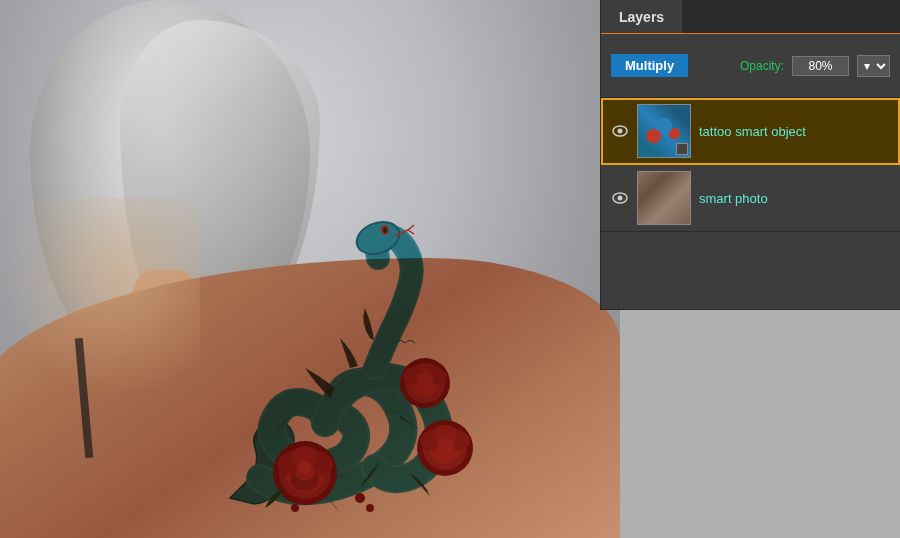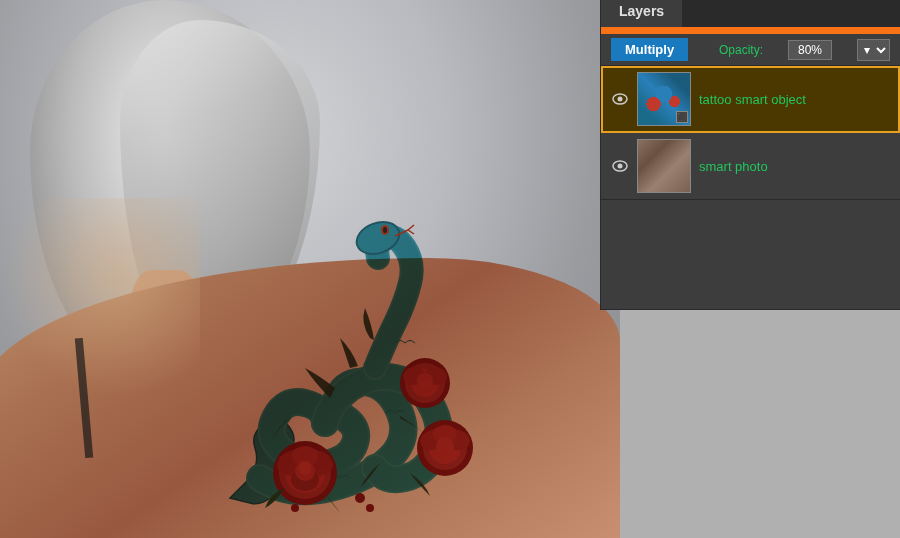--- a/index.html
+++ b/index.html
@@ -47,29 +47,29 @@
       position: relative;
       top: 0;
       cursor: pointer;
     }
 
     .layers-tab-bar {
       background: #2a2a2a;
       height: 34px;
       display: flex;
       align-items: flex-end;
-      border-bottom: 7px solid #f97316;
+      border-bottom: 1px solid #f97316;
     }
 
     
     .blend-row {
       display: flex;
       align-items: center;
-      padding: 4px 10px;
-      gap: 25px;
+      padding: 20px 10px;
+      gap: 8px;
       background: #3d3d3d;
       border-bottom: 1px solid #2a2a2a;
     }
 
     .blend-mode-btn {
       background: #1a7abf;
       color: #fff;
       border: none;
       padding: 4px 14px;
       font-size: 13px;
@@ -81,21 +81,21 @@
     .opacity-label {
       color: #22c55e;
       font-size: 12px;
       margin-left: auto;
     }
 
     .opacity-input {
       background: #555;
       color: #fff;
       border: 1px solid #777;
-      width: 44px;
+      width: 57px;
       text-align: center;
       font-size: 12px;
       padding: 2px 4px;
     }
 
     .opacity-dropdown {
       background: #555;
       border: 1px solid #777;
       color: #fff;
       font-size: 12px;
@@ -148,21 +148,21 @@
         linear-gradient(45deg, #1a6a8a 20%, #2980b9 50%, #1a5a7a 80%),
         repeating-linear-gradient(transparent 0px, rgba(255,255,255,0.05) 2px, transparent 4px);
       background-color: rgba(200,200,200,0.3);
     }
 
     .layer-thumbnail-model {
       background: linear-gradient(135deg, #8a7060 0%, #6a5040 30%, #9a8070 60%, #7a6050 100%);
     }
 
     .layer-name {
-      color: #22c55e;
+      color: #5eead4;
       font-size: 13px;
       flex: 1;
     }
 
     
     .checkerboard {
       background-image:
         linear-gradient(45deg, #999 25%, transparent 25%),
         linear-gradient(-45deg, #999 25%, transparent 25%),
         linear-gradient(45deg, transparent 75%, #999 75%),

